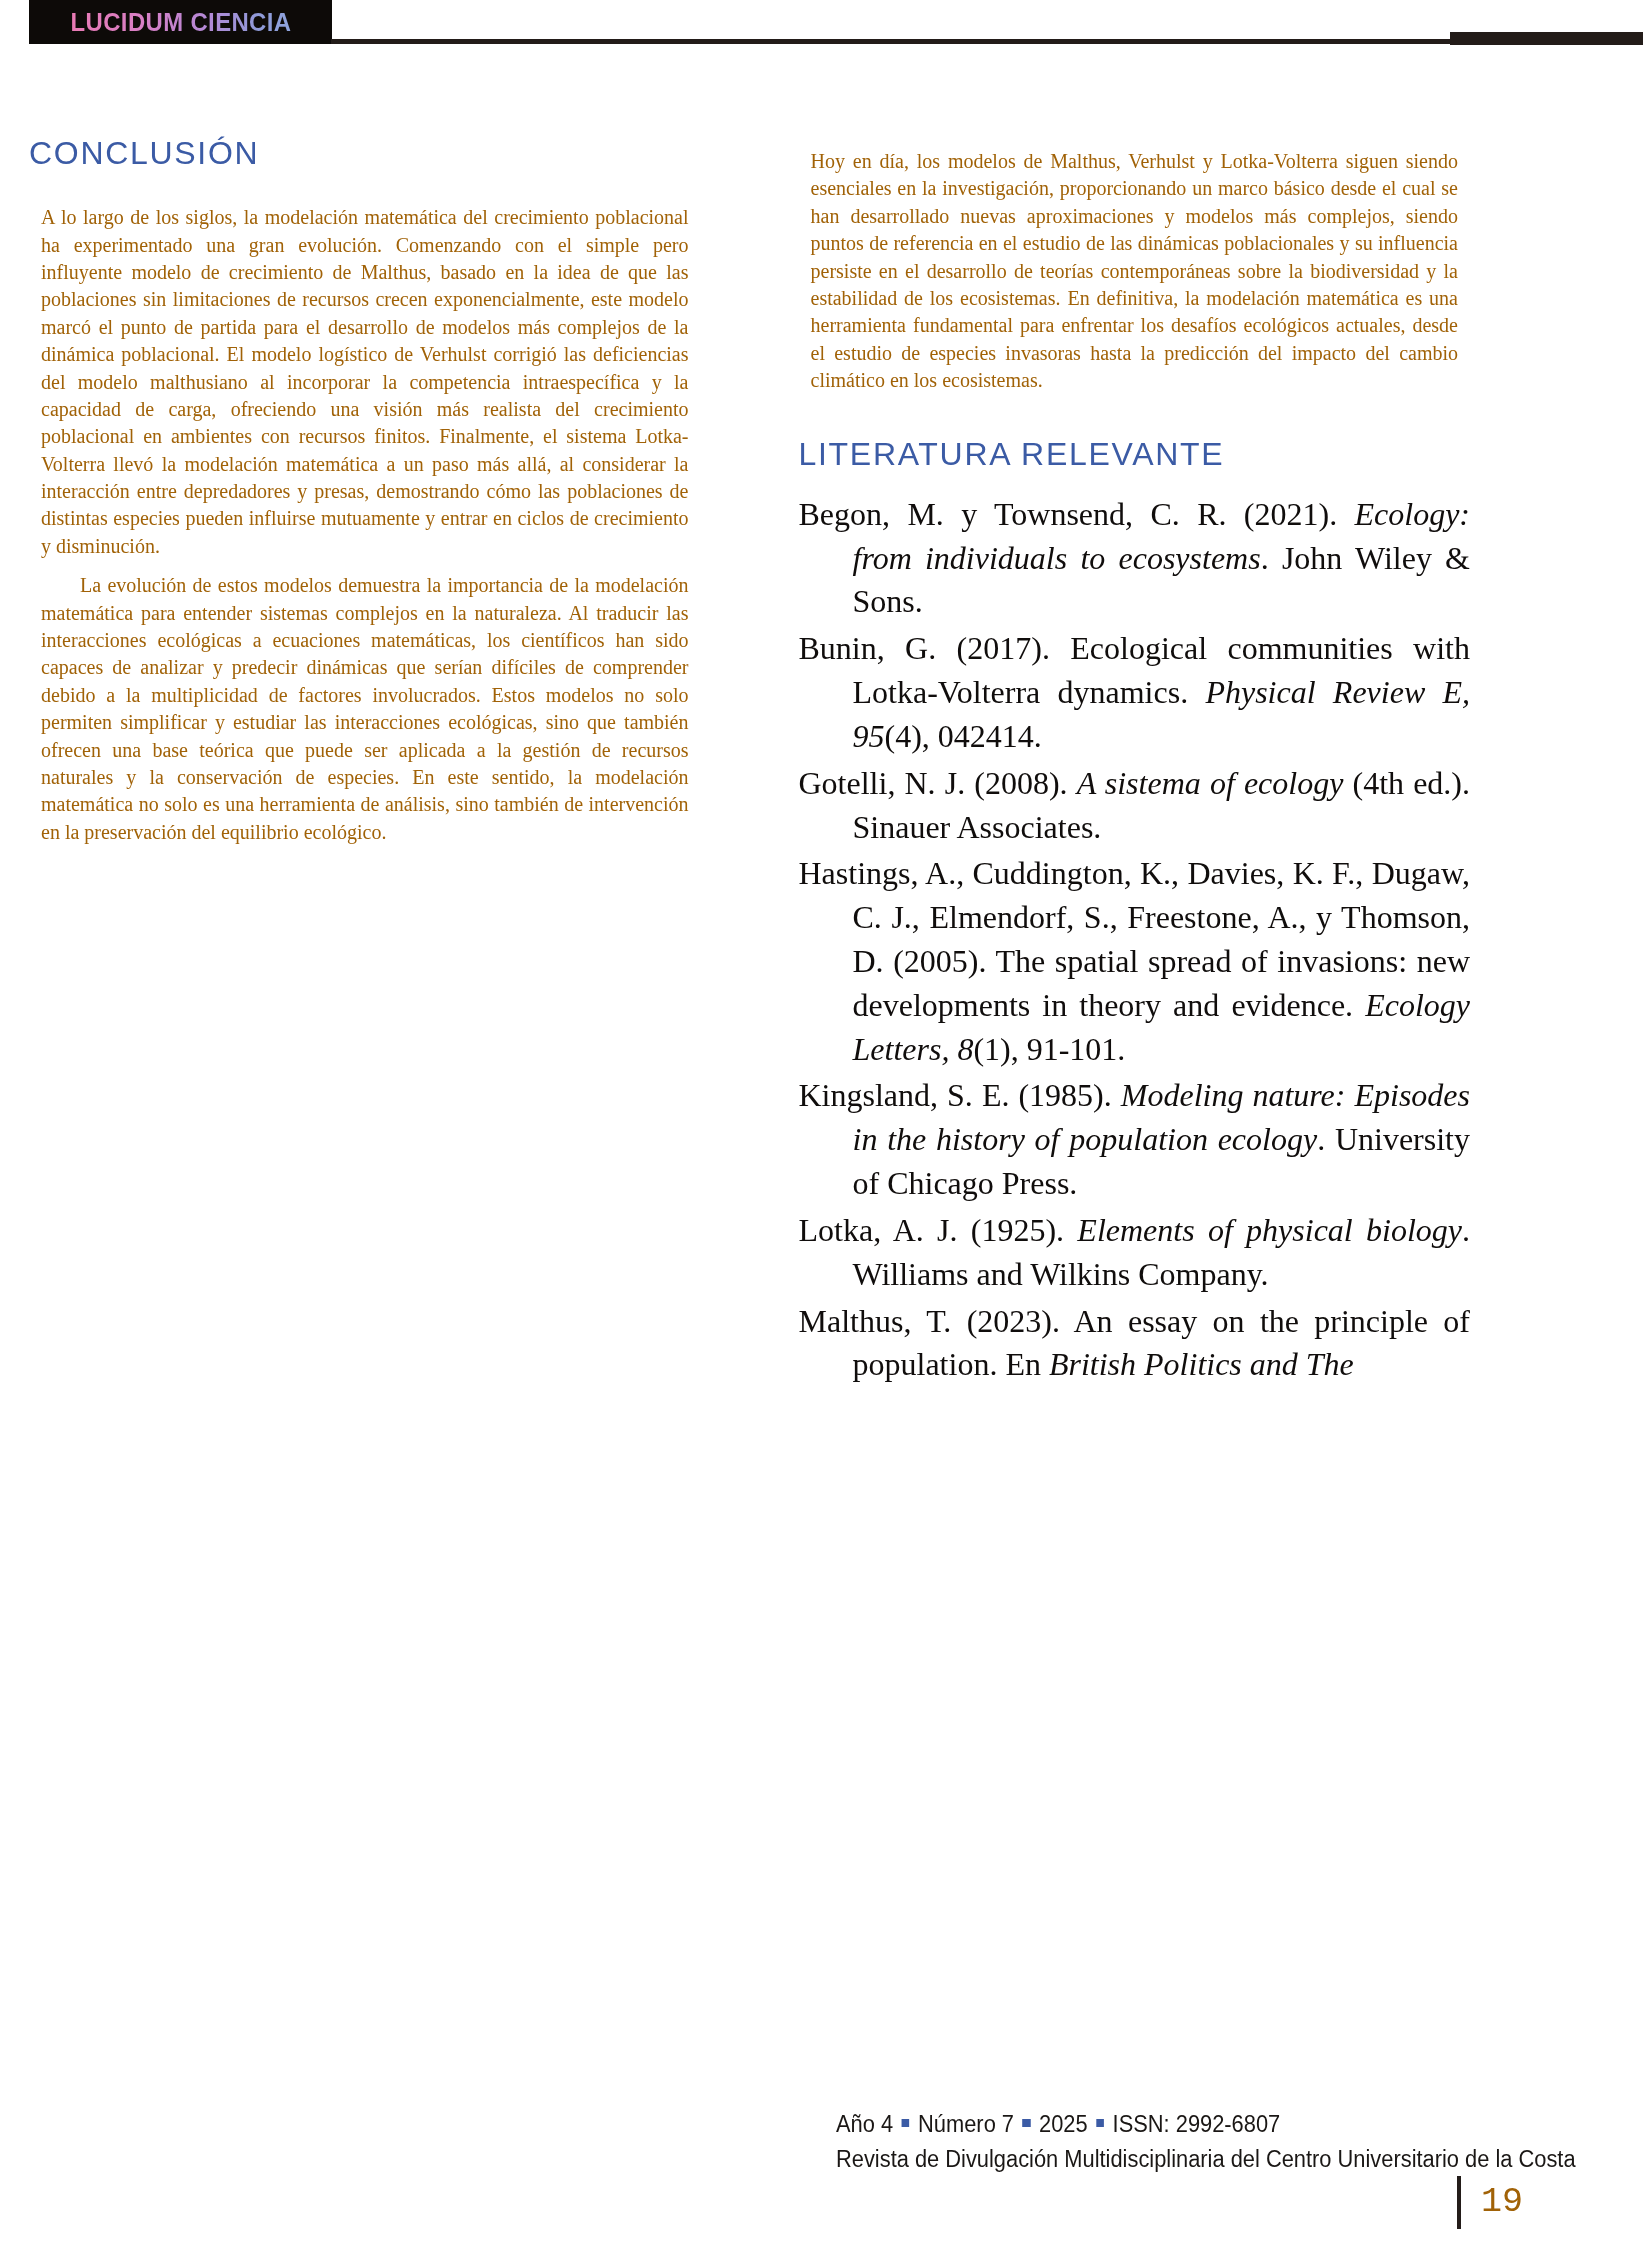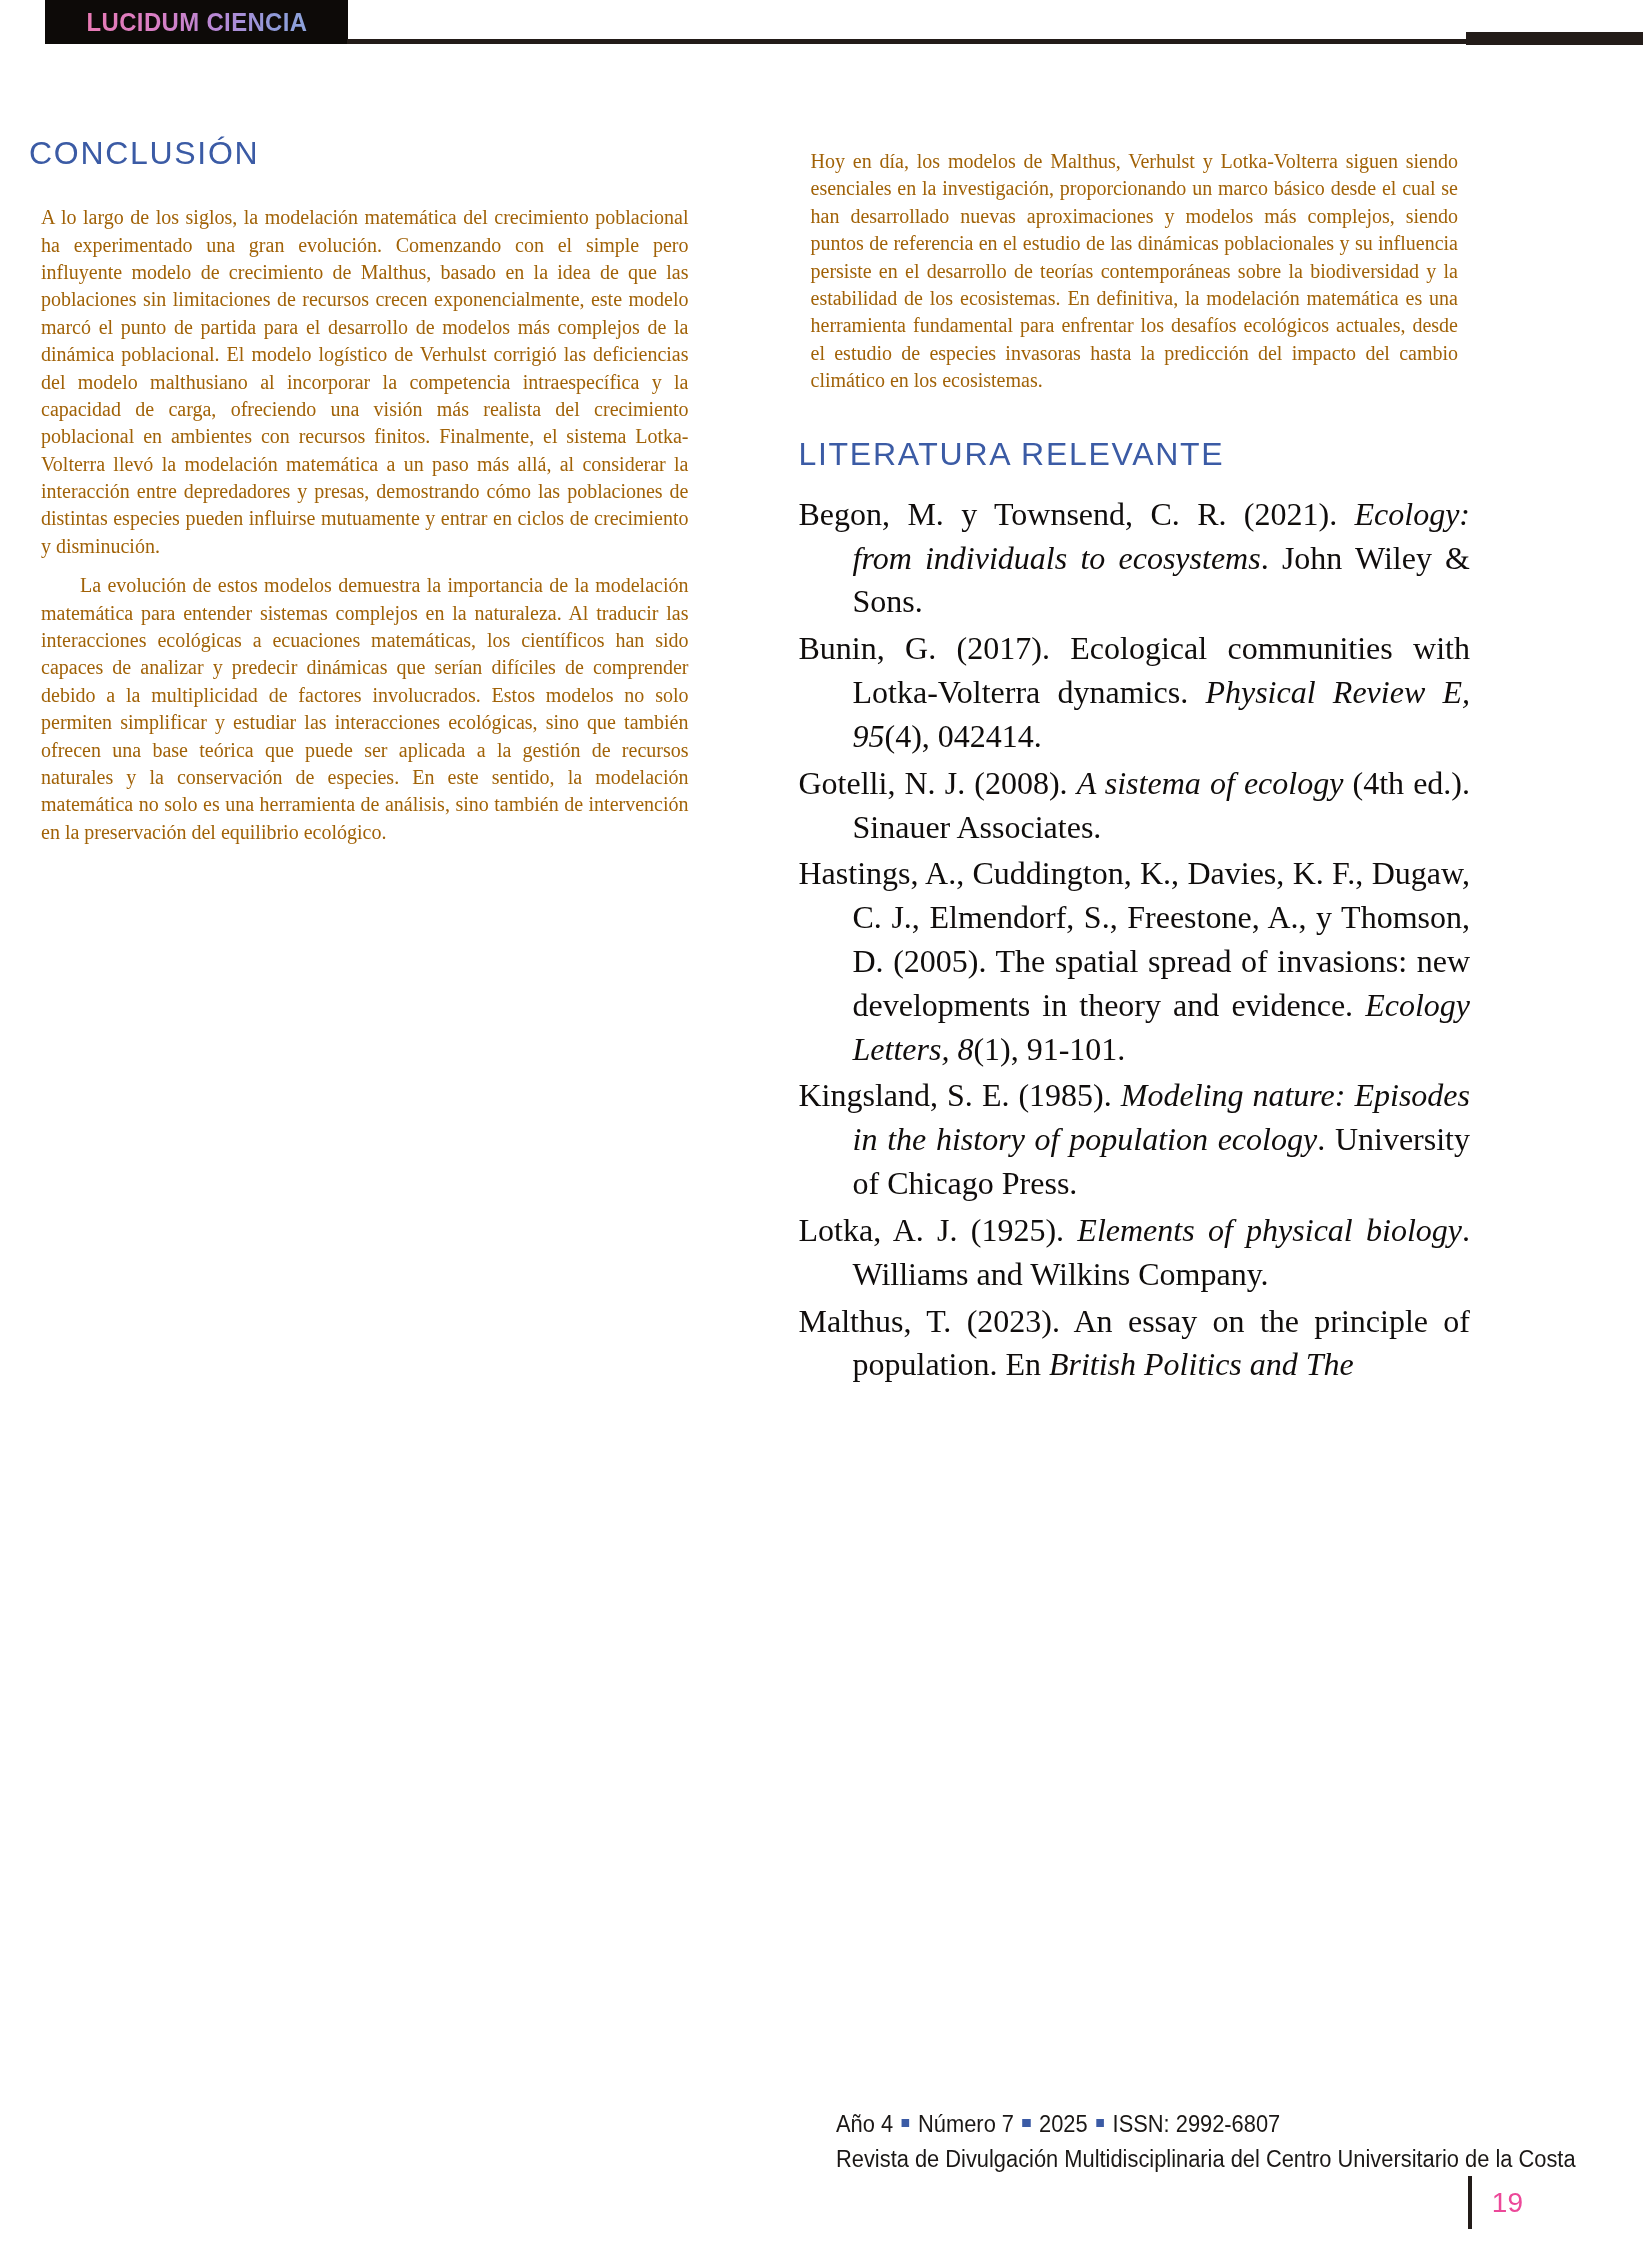--- a/index.html
+++ b/index.html
@@ -14,21 +14,21 @@
     background: #ffffff;
     font-family: "Liberation Serif", serif;
     overflow: hidden;
     box-sizing: border-box;
   }
 
   
   .masthead {
     position: absolute;
     top: 0;
-    left: 16px;
+    left: 0;
     width: 1354px;
     height: 53px;
   }
   .masthead-badge {
     position: absolute;
     left: 29px;
     top: 0px;
     width: 303px;
     height: 44px;
     background: #0d0a08;
@@ -157,23 +157,23 @@
     align-items: center;
     gap: 19.7px;
     padding-right: 92px;
   }
   .page-rule {
     width: 4.5px;
     height: 53px;
     background: #231c19;
   }
   .page-num {
-    font-family: Liberation Sans, sans-serif;
-    font-size: 28px;
-    color: #ec4899;
+    font-family: Liberation Mono, monospace;
+    font-size: 35px;
+    color: #a16207;
     line-height: 1;
   }
 </style>
 </head>
 <body>
 
 <div class="page">
 
   <div class="masthead">
     <div class="masthead-badge">

